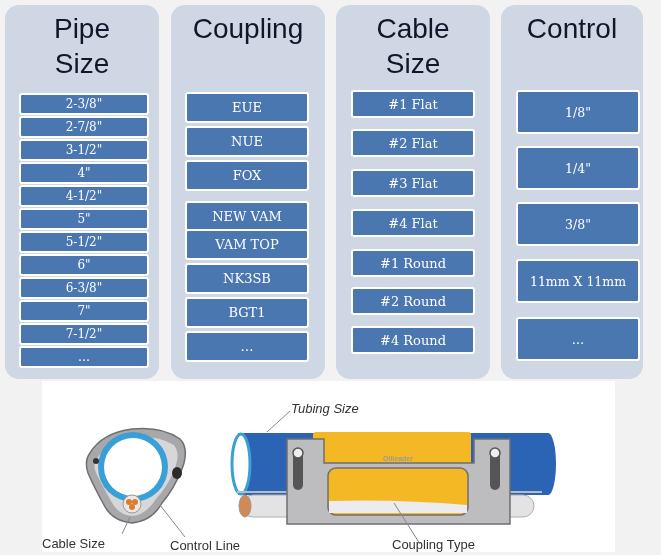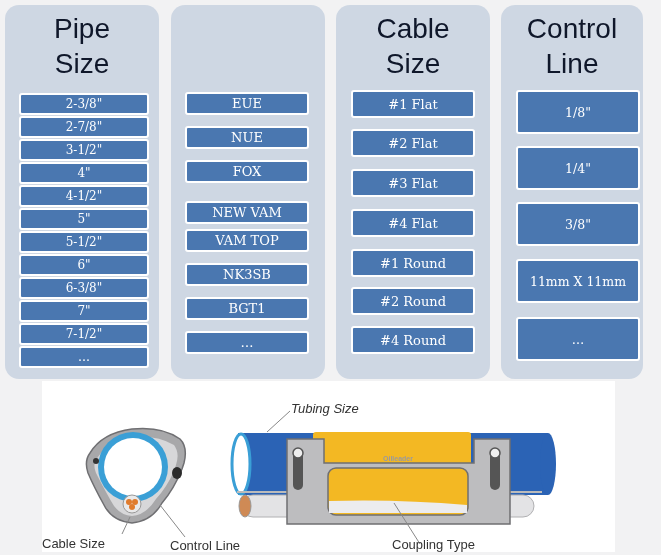--- a/index.html
+++ b/index.html
@@ -3,21 +3,21 @@
 <meta charset="utf-8">
 <style>
   html, body { margin:0; padding:0; }
   body { width:661px; height:555px; background:#f2f2f3; position:relative; overflow:hidden; font-family:"DejaVu Serif", serif; }
   .col { position:absolute; top:5px; width:154px; height:374px; background:#ced7e3; border-radius:14px; }
   .col .title { position:absolute; left:0; right:0; top:6px; text-align:center; font-family:Liberation Sans, sans-serif; font-size:28px; line-height:35px; color:#0f172a; }
   .col .items { position:absolute; left:0; right:0; }
   .item { position:absolute; background:#4a77b0; border:2px solid #fff; border-radius:3px; color:#fff; text-align:center; box-sizing:border-box; font-family:"DejaVu Serif", serif; display:flex; align-items:center; justify-content:center; }
   #c1 { left:5px; } #c2 { left:171px; } #c3 { left:336px; } #c4 { left:501px; width:142px; }
   #c1 .item { left:14px; width:130px; height:22px; font-size:12px; }
-  #c2 .item { left:14px; width:124px; height:23px; font-size:13px; }
+  #c2 .item { left:14px; width:124px; height:31px; font-size:13px; }
   #c3 .item { left:15px; width:124px; height:28px; font-size:13px; }
   #c4 .item { left:15px; width:124px; height:44px; font-size:12.5px; }
   .diagram { position:absolute; left:42px; top:381px; width:573px; height:171px; background:#ffffff; }
   .diagram svg { position:absolute; left:0; top:0; }
   .lbl { position:absolute; font-family:"Liberation Sans", "DejaVu Sans", sans-serif; font-size:13px; color:#333; white-space:nowrap; }
 </style>
 </head>
 <body>
 
 <div class="col" id="c1">
@@ -36,20 +36,21 @@
     <div class="item" style="top:249px">6"</div>
     <div class="item" style="top:272px">6-3/8"</div>
     <div class="item" style="top:295px">7"</div>
     <div class="item" style="top:318px">7-1/2"</div>
     <div class="item" style="top:341px">…</div>
   </div>
 </div>
 
 <div class="col" id="c2">
   <div class="title">
+    <div>Coupling</div>
   </div>
   <div class="items">
     <div class="item" style="top:87px">EUE</div>
     <div class="item" style="top:121px">NUE</div>
     <div class="item" style="top:155px">FOX</div>
     <div class="item" style="top:196px">NEW VAM</div>
     <div class="item" style="top:224px">VAM TOP</div>
     <div class="item" style="top:258px">NK3SB</div>
     <div class="item" style="top:292px">BGT1</div>
     <div class="item" style="top:326px">…</div>
@@ -68,21 +69,20 @@
     <div class="item" style="top:204px">#4 Flat</div>
     <div class="item" style="top:244px">#1 Round</div>
     <div class="item" style="top:282px">#2 Round</div>
     <div class="item" style="top:321px">#4 Round</div>
   </div>
 </div>
 
 <div class="col" id="c4">
   <div class="title">
     <div>Control</div>
-    <div>Line</div>
   </div>
   <div class="items">
     <div class="item" style="top:85px">1/8"</div>
     <div class="item" style="top:141px">1/4"</div>
     <div class="item" style="top:197px">3/8"</div>
     <div class="item" style="top:254px">11mm X 11mm</div>
     <div class="item" style="top:312px">…</div>
   </div>
 </div>
 

